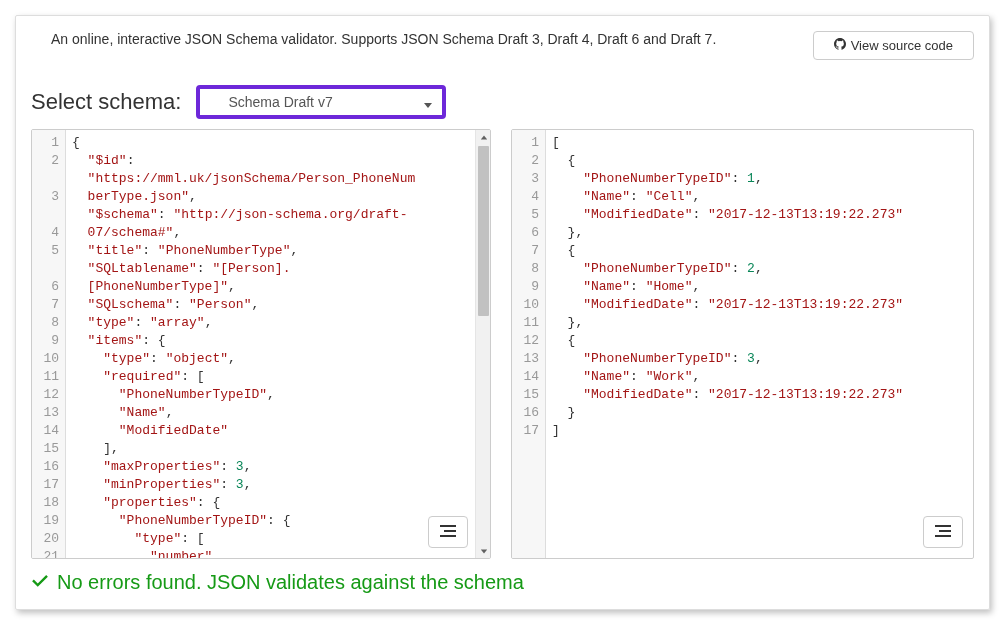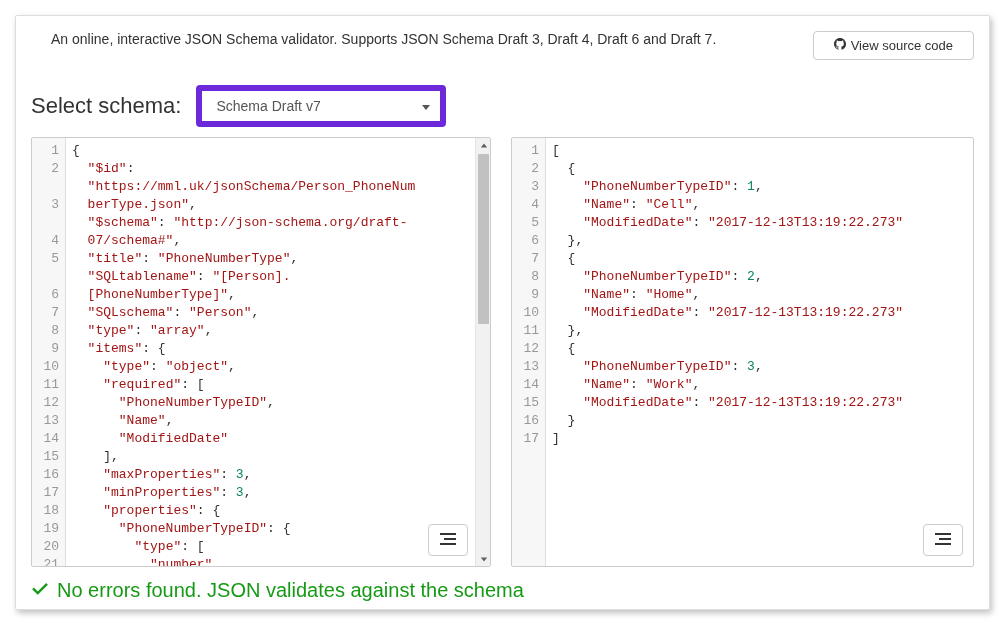--- a/index.html
+++ b/index.html
@@ -46,28 +46,28 @@
   }
   .left-col { width: 460px; flex: 0 0 460px; }
   .right-col { flex: 1; }
   .section-title {
     font-size: 22px;
     color: #333;
     font-weight: 400;
   }
   .select-wrap { display: flex; align-items: center; gap: 15px; }
   .schema-select {
-    border: 6px solid #6d28d9;
+    border: 4px solid #6d28d9;
     border-radius: 4px;
-    padding: 6px 28px 6px 14px;
+    padding: 6px 28px 6px 28px;
     font-size: 14px;
     color: #555;
     background: #fff;
     width: 250px;
-    height: 42px;
+    height: 34px;
     position: relative;
     cursor: pointer;
     display: flex;
     align-items: center;
   }
   .schema-select .caret {
     position: absolute;
     right: 10px;
     top: 14px;
     width: 0; height: 0;

